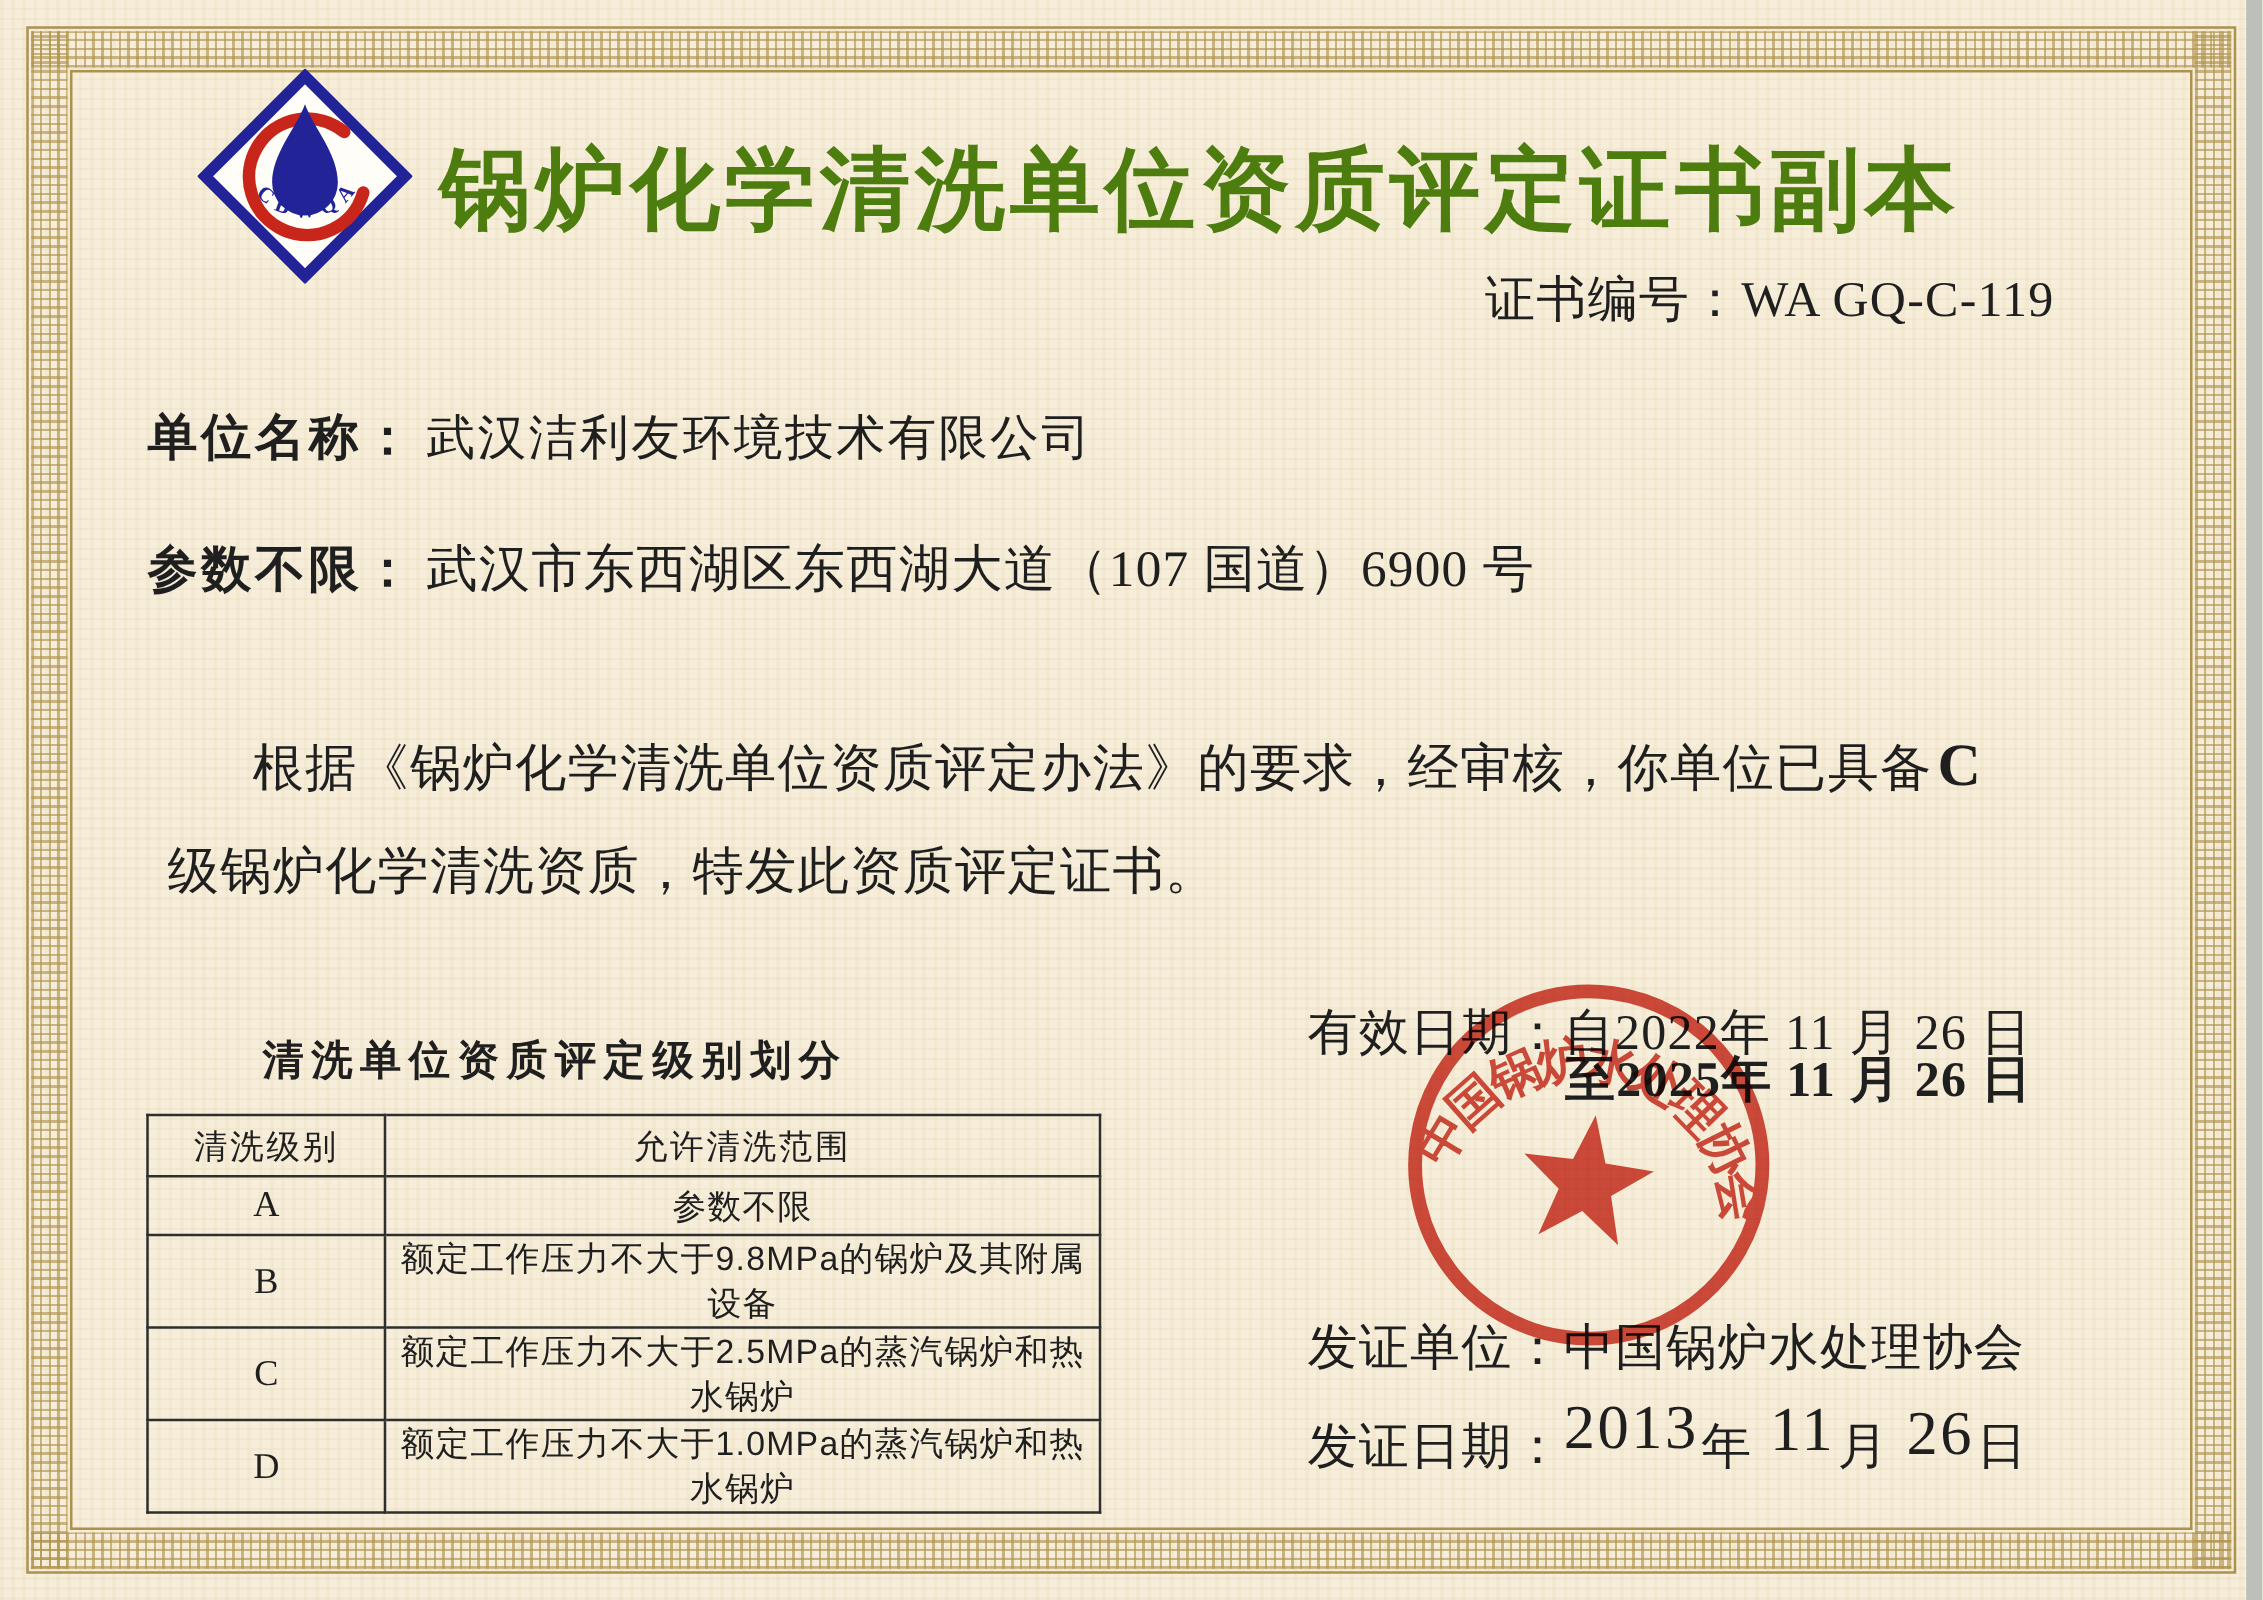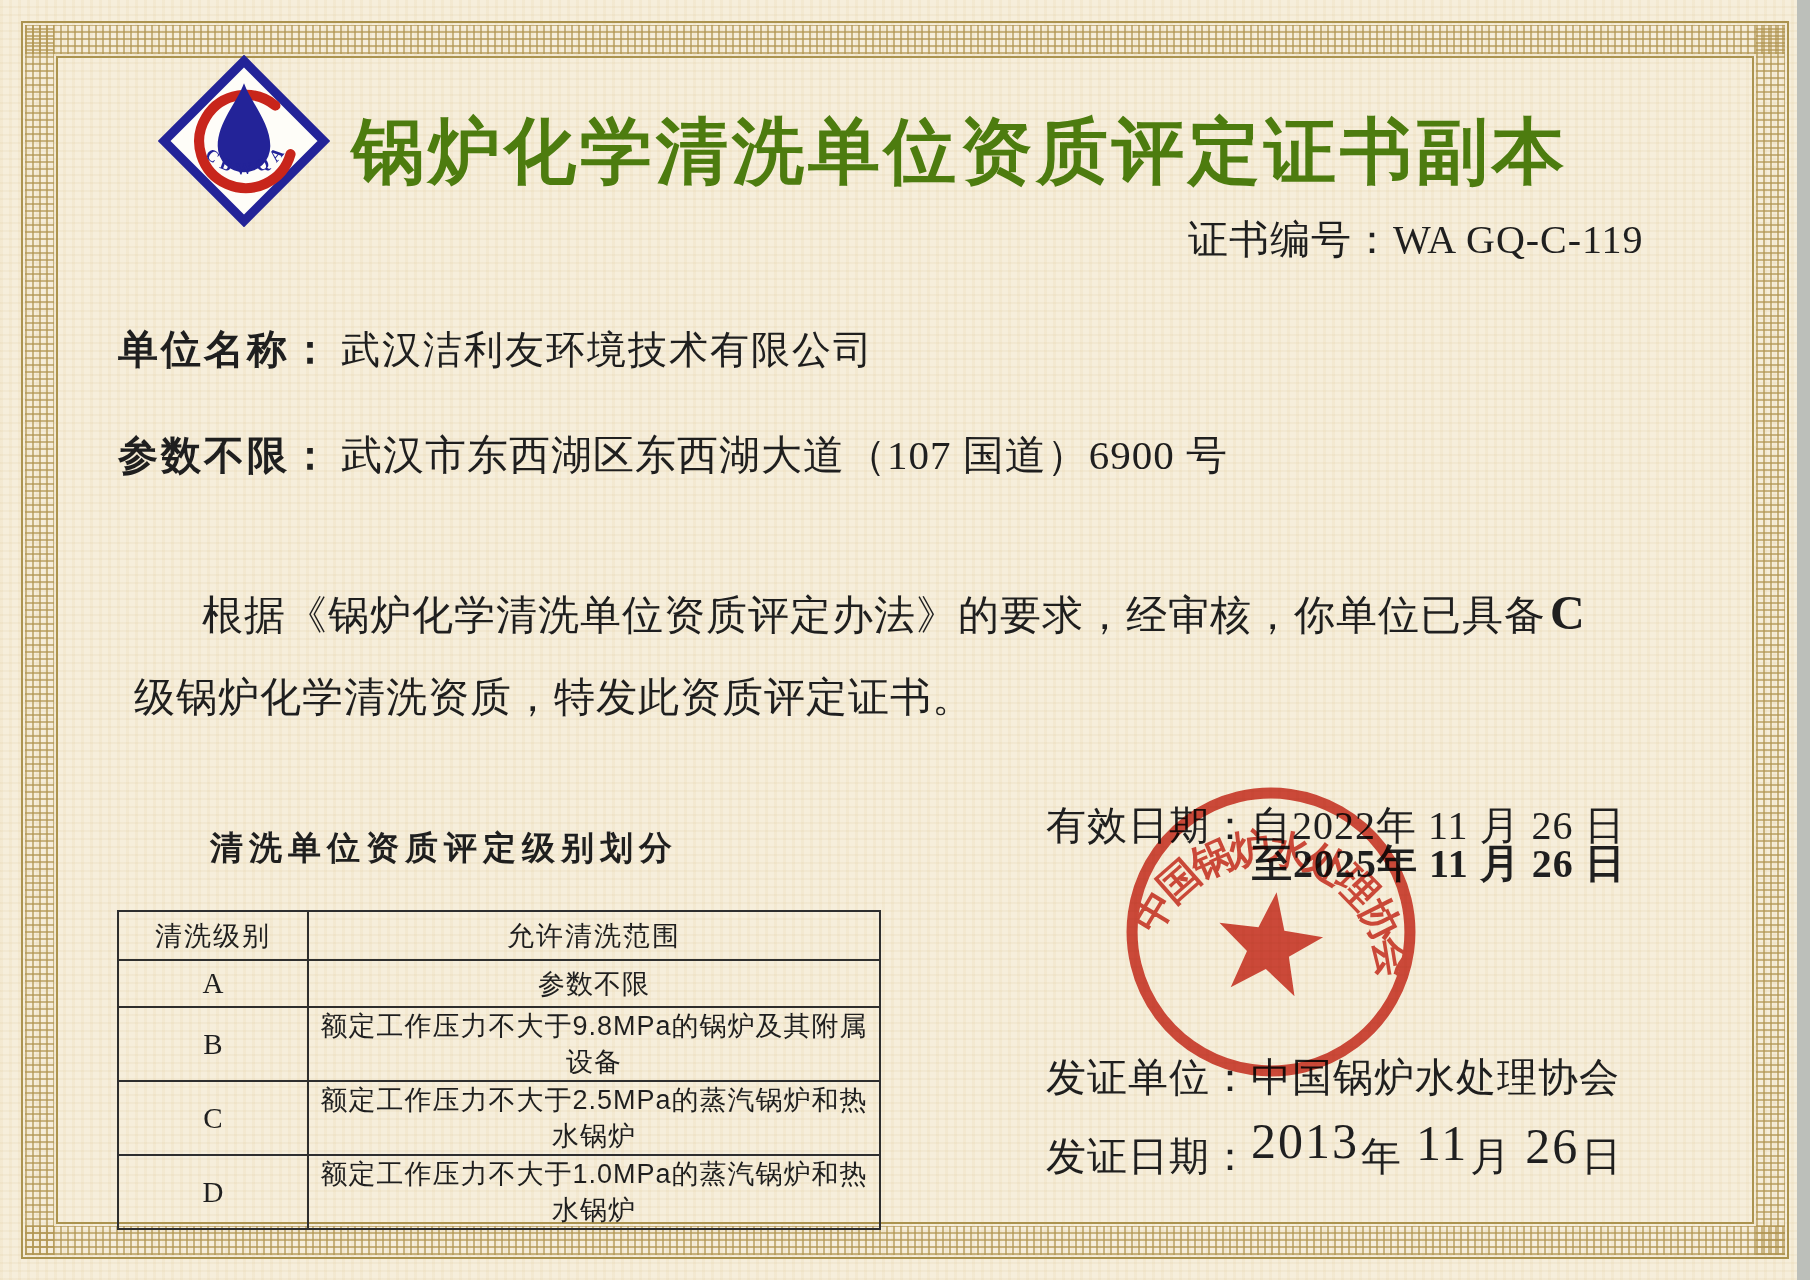--- a/index.html
+++ b/index.html
@@ -51,21 +51,21 @@
     text-indent:68px;margin:16px;
   }
   .grade{font-family:"Liberation Serif","DejaVu Serif",serif;font-size:48px;font-weight:bold;margin:0 10px 0 4px;}
 
   .table-title{
     position:absolute;left:120px;top:826px;width:648px;text-align:center;
     font-size:33px;font-weight:bold;letter-spacing:6px;
   }
   table.grade-table{
     position:absolute;left:117px;top:891px;width:764px;
-    border-collapse:collapse;table-layout:fixed;margin-top:19px;
+    border-collapse:collapse;table-layout:fixed;
   }
   table.grade-table th,table.grade-table td{
     border:2px solid #2e2e2e;vertical-align:middle;padding:0;
   }
   table.grade-table col.c1{width:190px;}
   table.grade-table th{height:47px;font-size:27px;font-weight:normal;letter-spacing:2px;}
   table.grade-table td{height:45px;}
   td.lv{text-align:center;font-size:29px;}
   td.rng{font-family:"Liberation Sans","DejaVu Sans",sans-serif;font-size:27px;padding-left:32px;letter-spacing:1px;text-align:center;}
 

